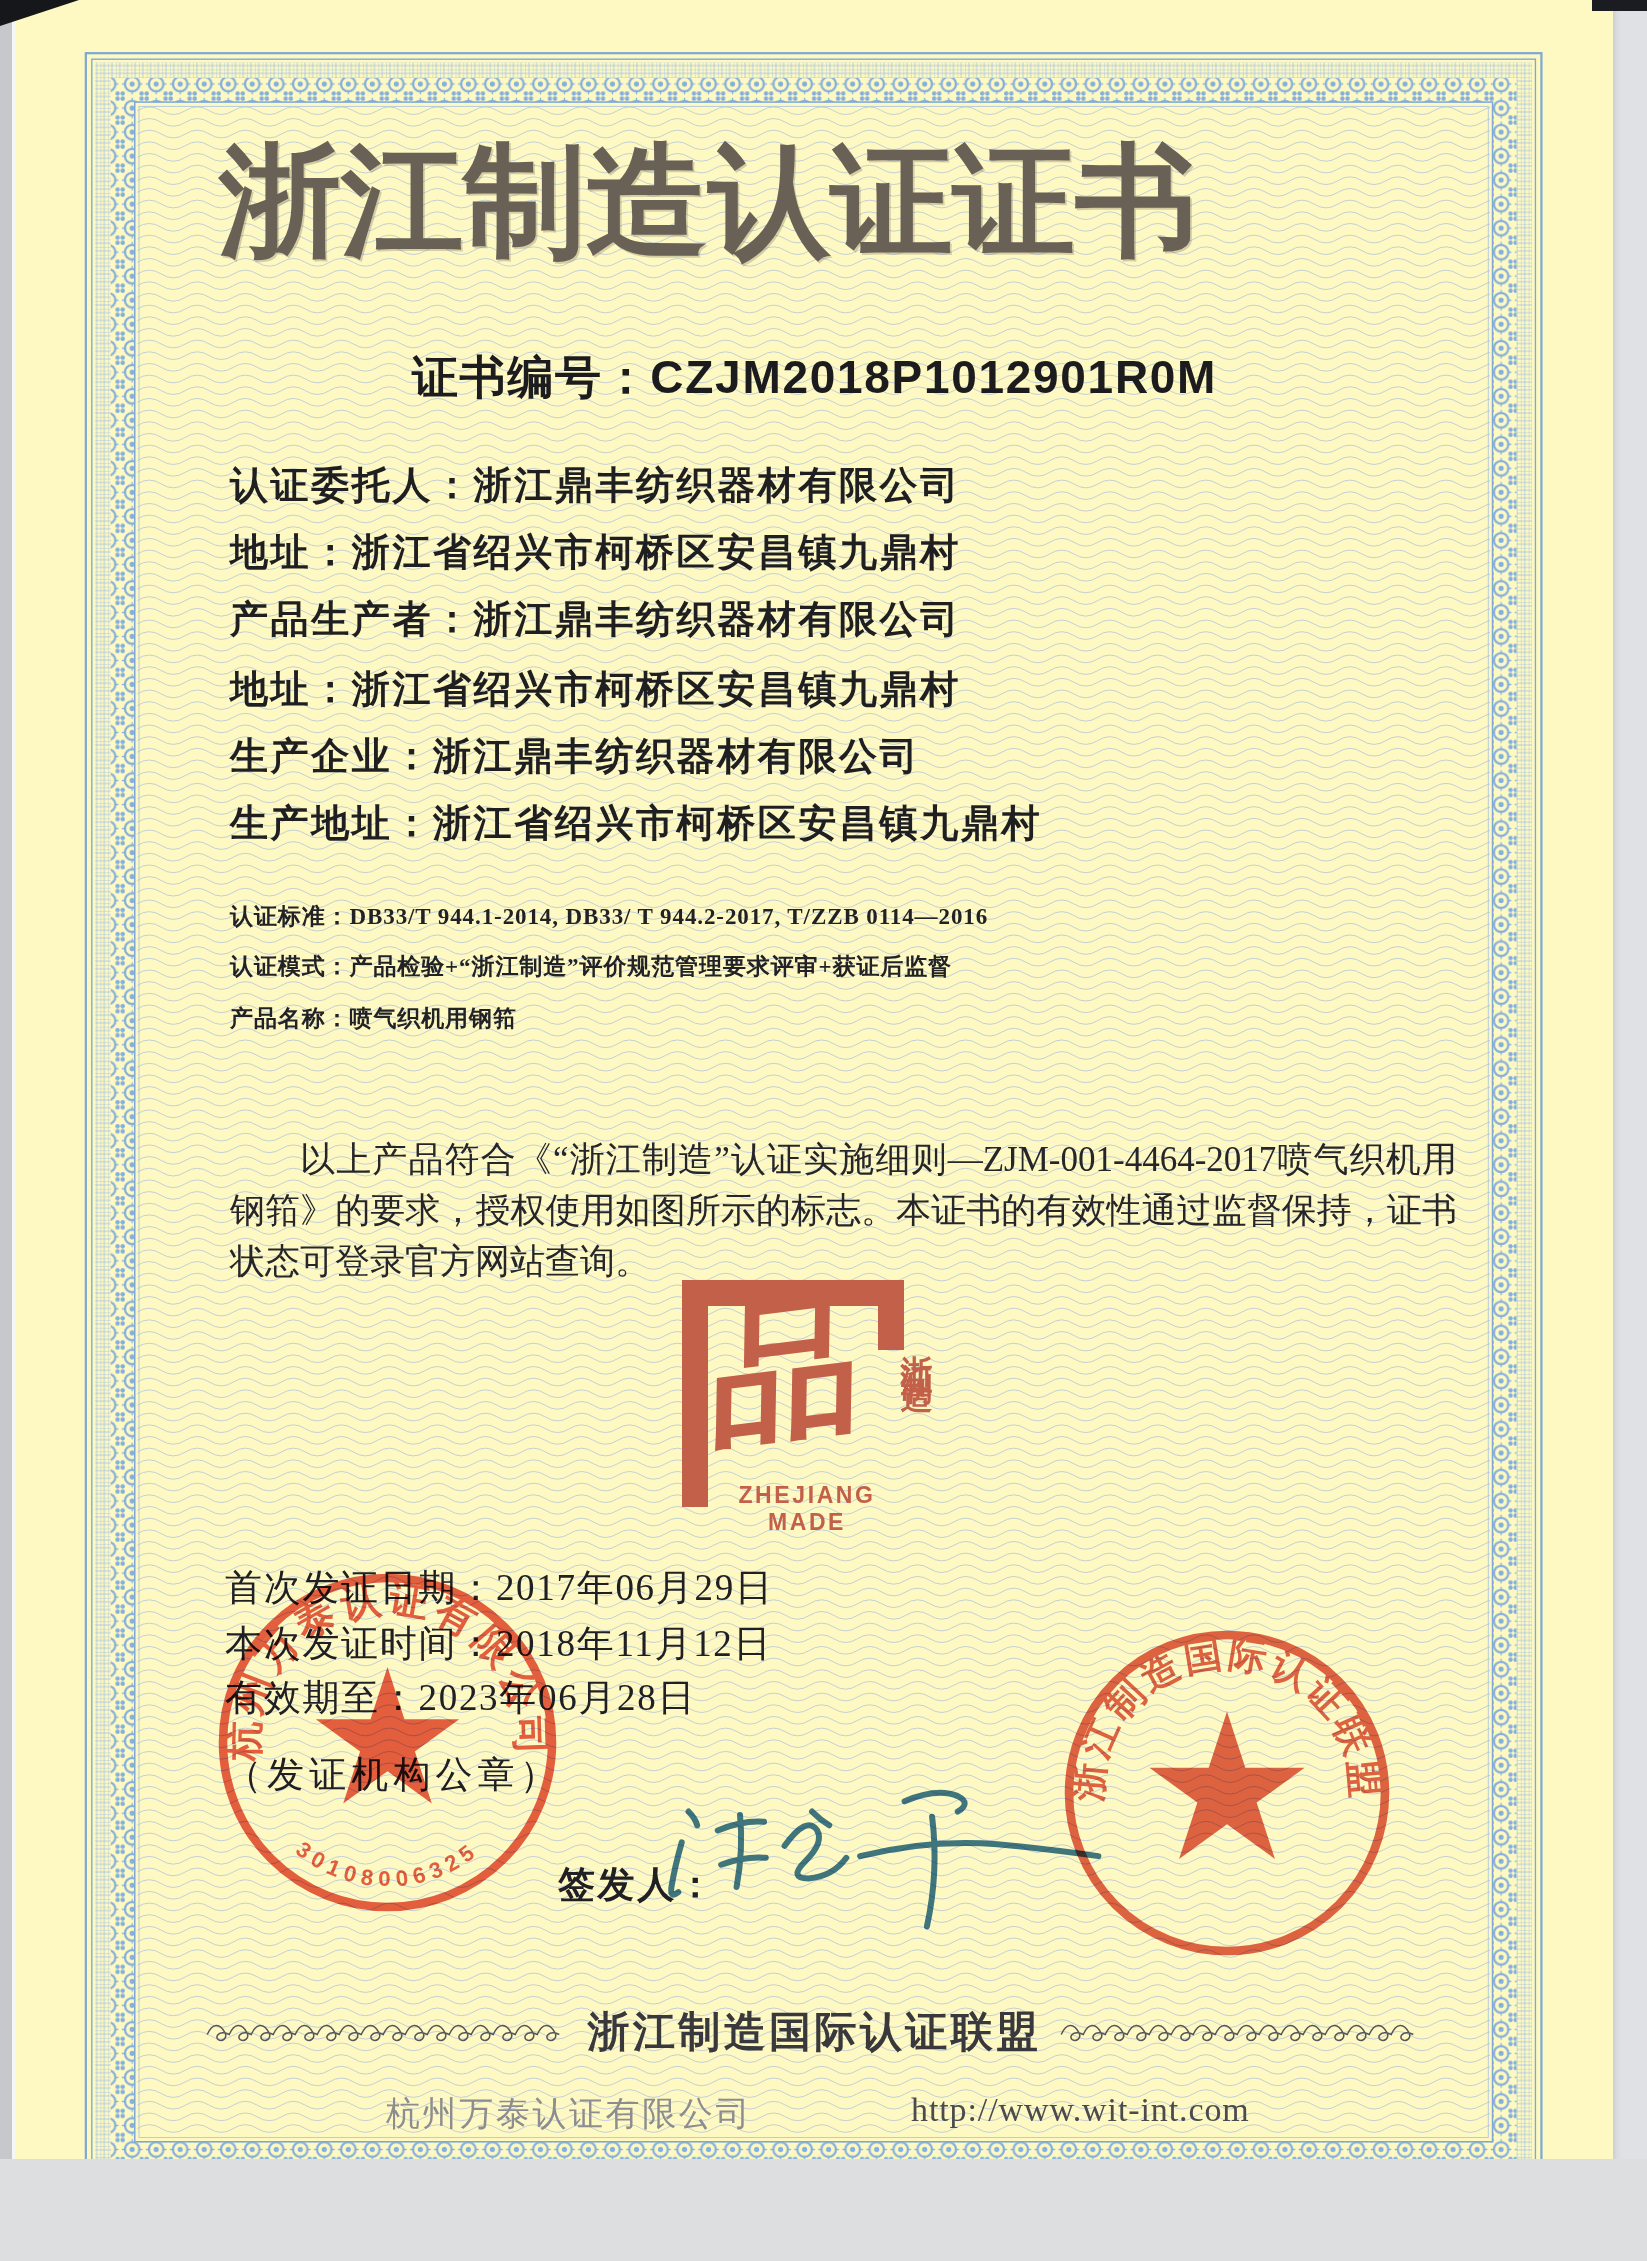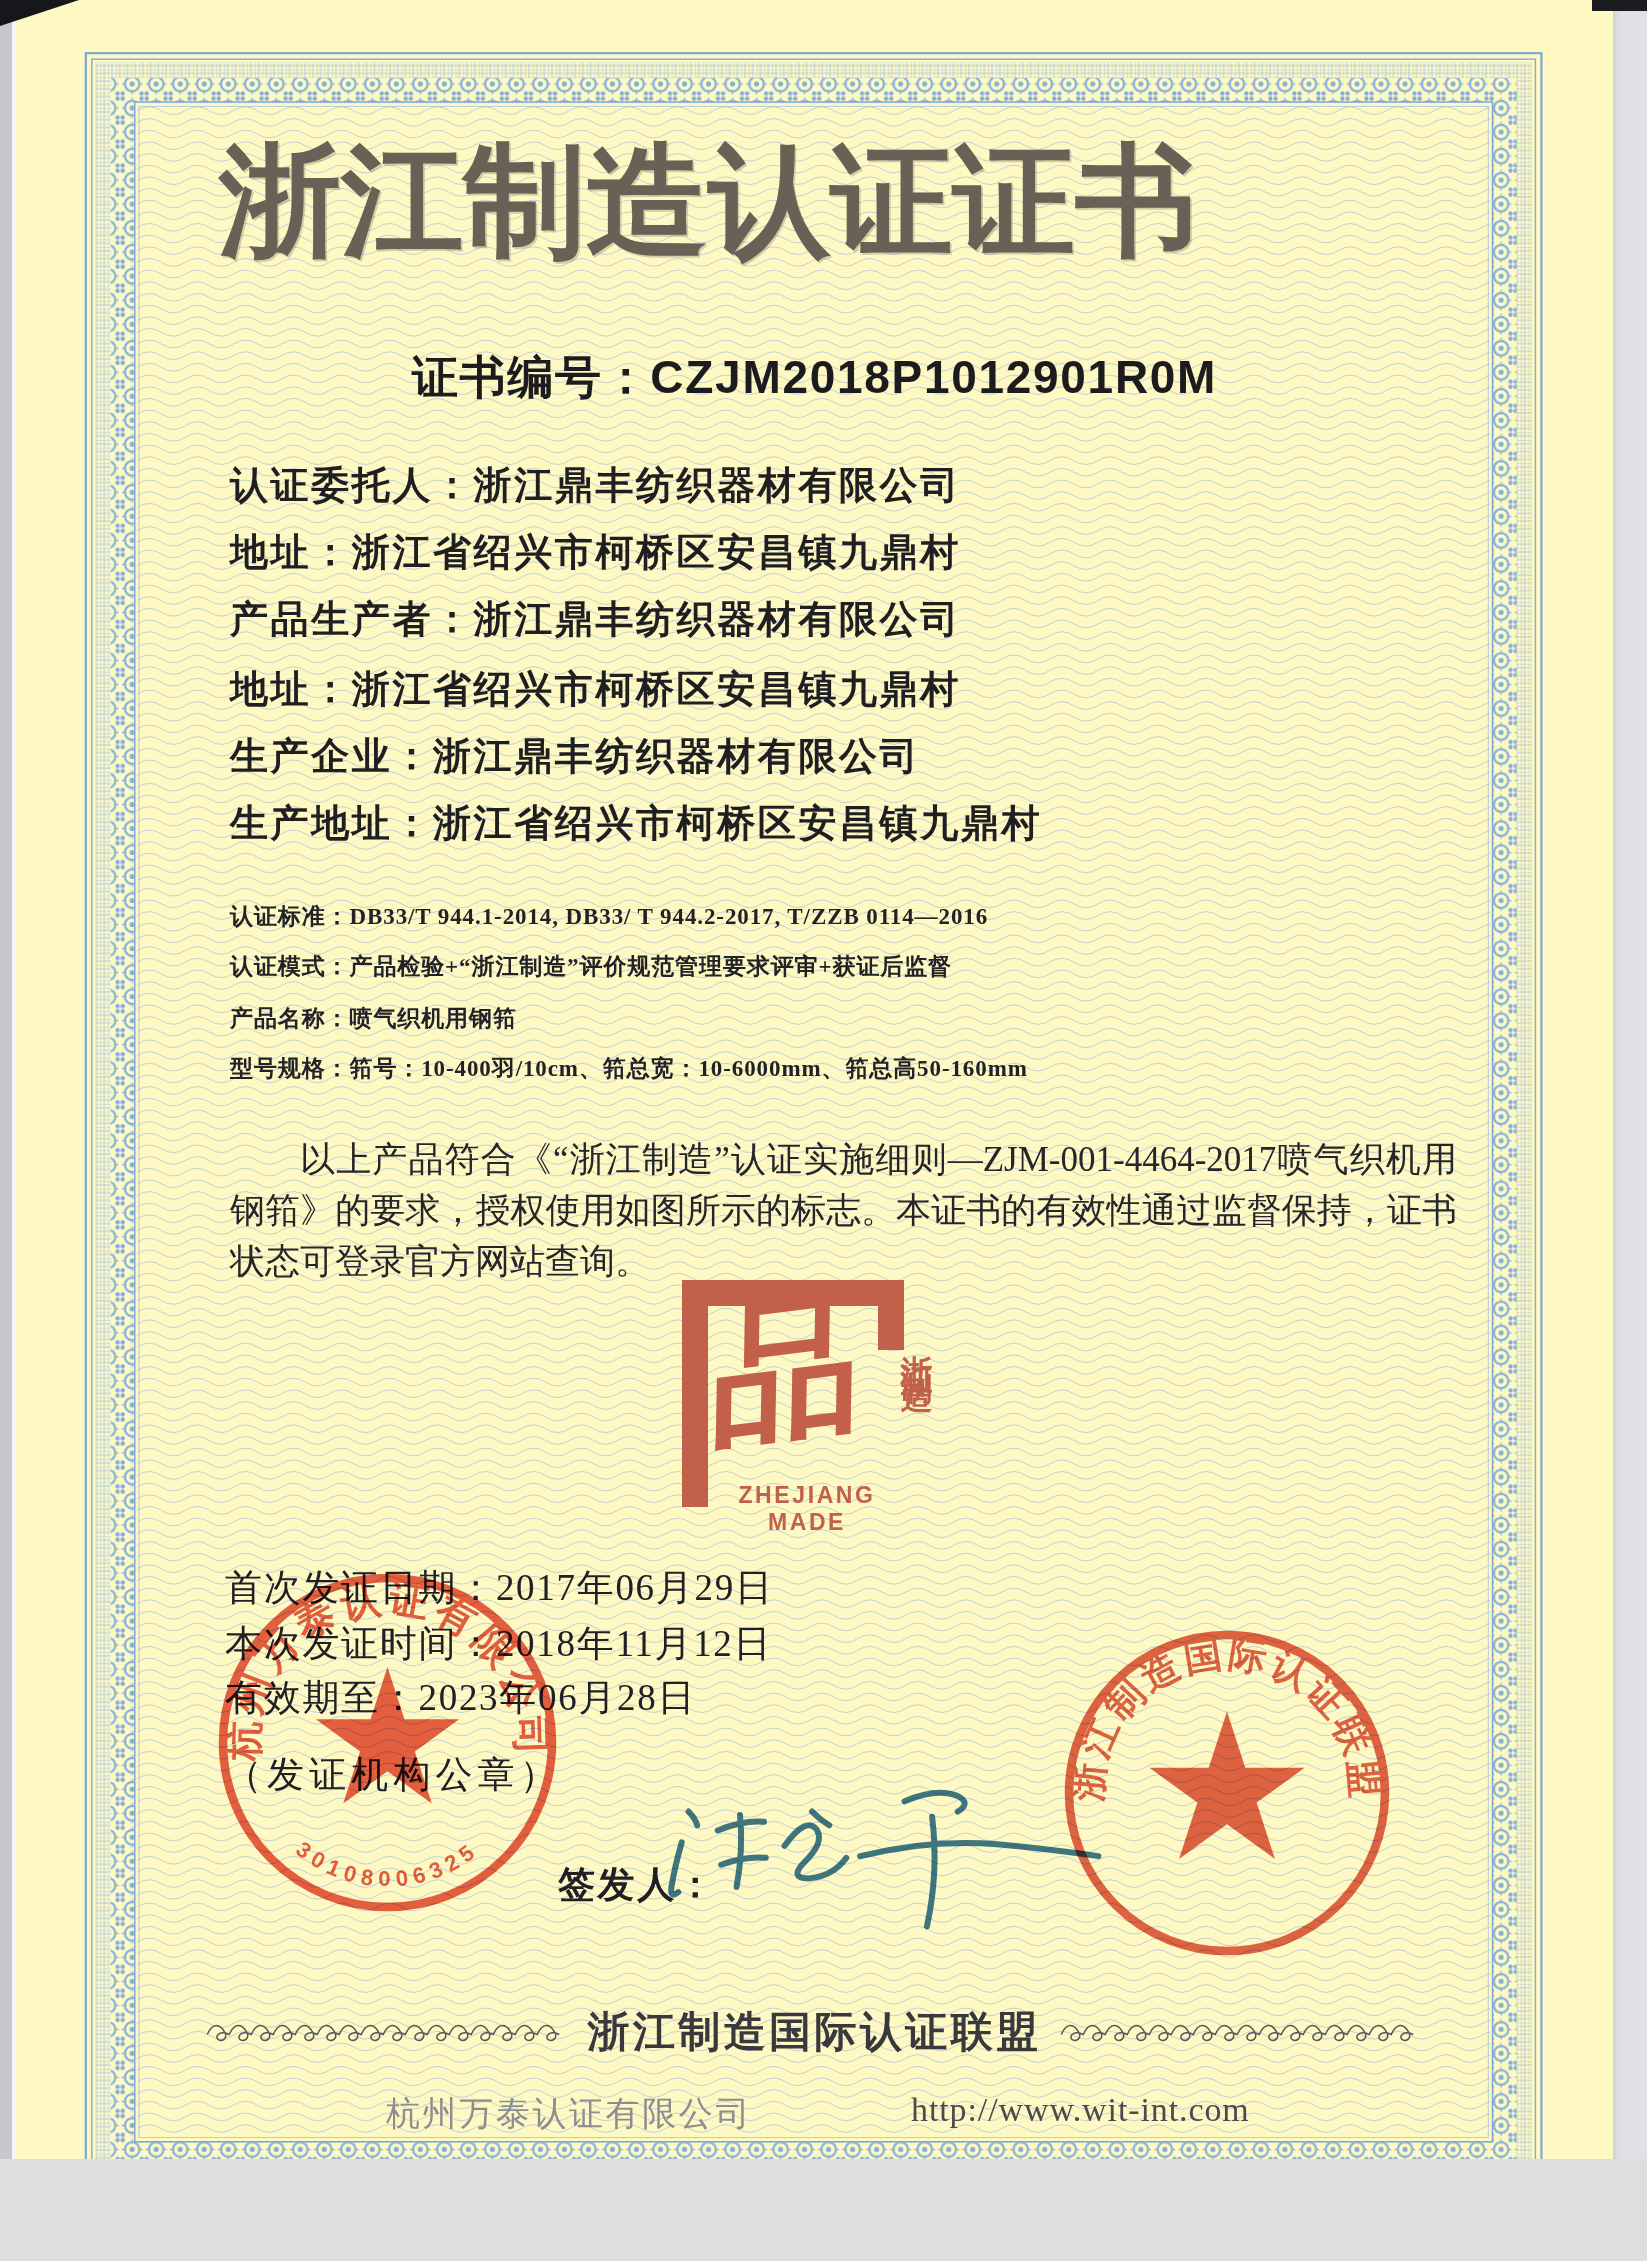--- a/index.html
+++ b/index.html
@@ -83,21 +83,20 @@
   <div class="abs info-line" style="top:460px">认证委托人：浙江鼎丰纺织器材有限公司</div>
   <div class="abs info-line" style="top:527px">地址：浙江省绍兴市柯桥区安昌镇九鼎村</div>
   <div class="abs info-line" style="top:594px">产品生产者：浙江鼎丰纺织器材有限公司</div>
   <div class="abs info-line" style="top:664px">地址：浙江省绍兴市柯桥区安昌镇九鼎村</div>
   <div class="abs info-line" style="top:731px">生产企业：浙江鼎丰纺织器材有限公司</div>
   <div class="abs info-line" style="top:798px">生产地址：浙江省绍兴市柯桥区安昌镇九鼎村</div>
 
   <div class="abs spec-line" style="top:901px">认证标准：DB33/T 944.1-2014, DB33/ T 944.2-2017, T/ZZB 0114—2016</div>
   <div class="abs spec-line" style="top:951px">认证模式：产品检验+“浙江制造”评价规范管理要求评审+获证后监督</div>
   <div class="abs spec-line" style="top:1003px">产品名称：喷气织机用钢筘</div>
-  <div class="abs spec-line" style="top:1053px">型号规格：筘号：10-400羽/10cm、筘总宽：10-6000mm、筘总高50-160mm</div>
 
   <div id="paragraph" class="abs">以上产品符合《“浙江制造”认证实施细则—ZJM-001-4464-2017喷气织机用钢筘》的要求，授权使用如图所示的标志。本证书的有效性通过监督保持，证书状态可登录官方网站查询。</div>
 
   <div id="logo" class="abs">
     <div class="bar" style="left:0;top:0;width:26px;height:227px"></div>
     <div class="bar" style="left:0;top:0;width:196px;height:26px"></div>
     <div class="bar" style="left:196px;top:0;width:26px;height:70px"></div>
     <div id="logo-pin">品</div>
     <div id="logo-side">浙江制造</div>
     <div id="logo-made">ZHEJIANG MADE</div>

